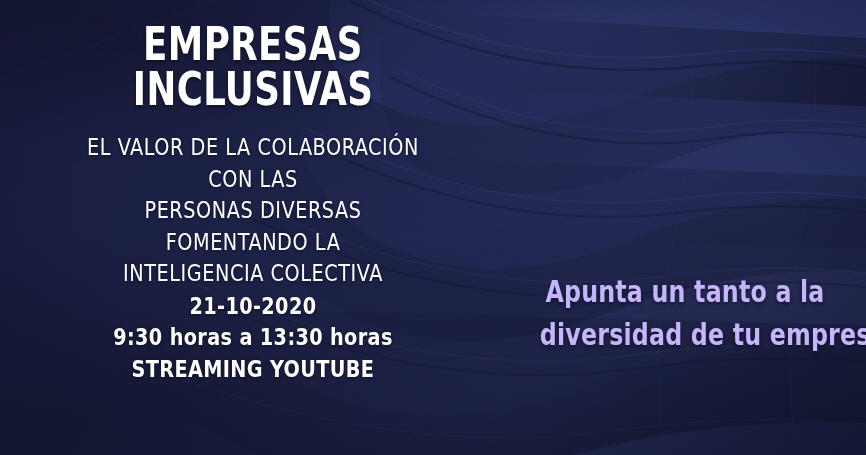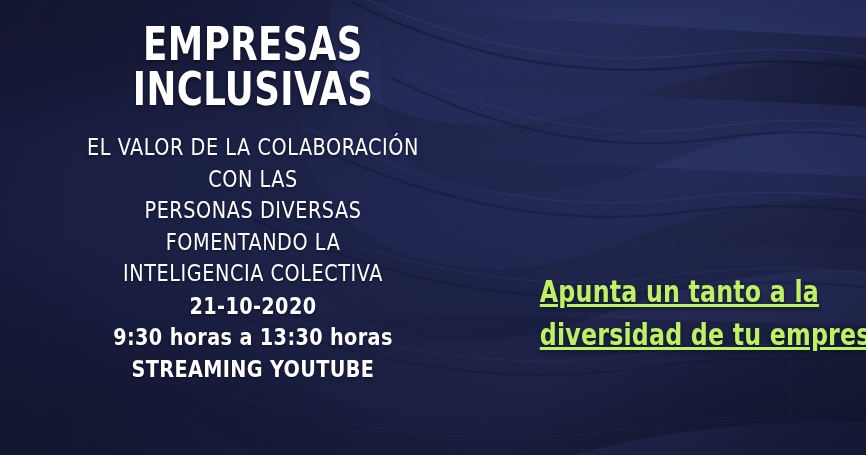--- a/index.html
+++ b/index.html
@@ -116,22 +116,22 @@
     transform: scaleX(0.93);
     transform-origin: 50% 50%;
   }
   .details .dt-line { display: block; white-space: nowrap; }
 
   .right-block {
     position: absolute;
     right: 16px;
     top: 270px;
     width: 330px;
-    color: #bef264;
-    text-decoration: underline;
+    text-align: center;
+    color: #c4b5fd;
   }
 
   .tagline {
     margin: 0;
     font-family: "Liberation Sans Narrow", "DejaVu Sans Condensed", "Liberation Sans", sans-serif;
     font-weight: 700;
     font-size: 30px;
     line-height: 1.44;
     letter-spacing: 0.2px;
     text-shadow: 0 2px 4px rgba(0,0,0,.45);

